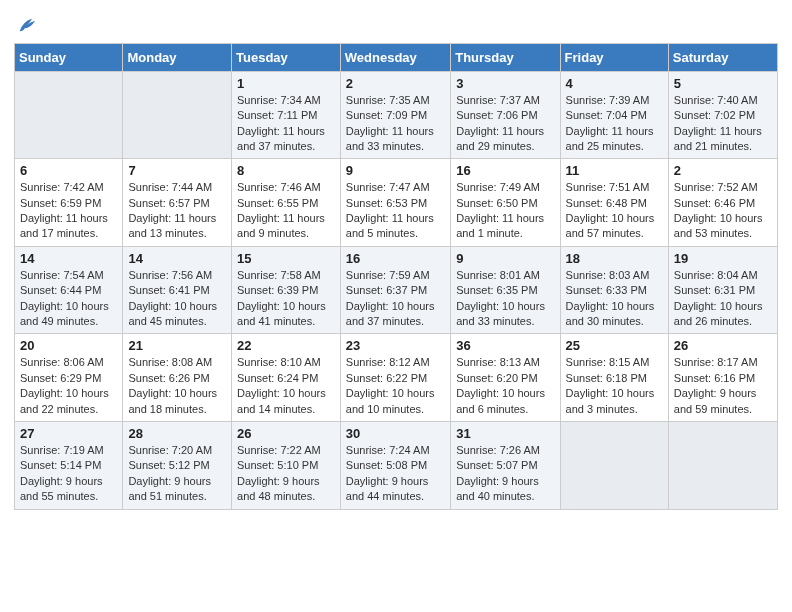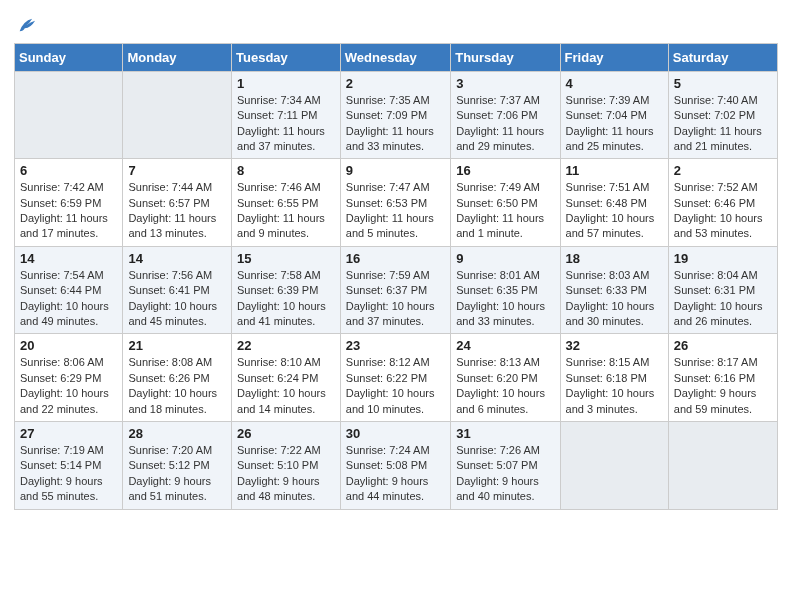--- a/index.html
+++ b/index.html
@@ -223,25 +223,25 @@
           </td>
           <td>
             <span class="day-num">22</span>
             <div class="day-info">Sunrise: 8:10 AM<br>Sunset: 6:24 PM<br>Daylight: 10 hours and 14 minutes.</div>
           </td>
           <td>
             <span class="day-num">23</span>
             <div class="day-info">Sunrise: 8:12 AM<br>Sunset: 6:22 PM<br>Daylight: 10 hours and 10 minutes.</div>
           </td>
           <td>
-            <span class="day-num">24</span>
+            <span class="day-num">36</span>
             <div class="day-info">Sunrise: 8:13 AM<br>Sunset: 6:20 PM<br>Daylight: 10 hours and 6 minutes.</div>
           </td>
           <td>
-            <span class="day-num">32</span>
+            <span class="day-num">25</span>
             <div class="day-info">Sunrise: 8:15 AM<br>Sunset: 6:18 PM<br>Daylight: 10 hours and 3 minutes.</div>
           </td>
           <td>
             <span class="day-num">26</span>
             <div class="day-info">Sunrise: 8:17 AM<br>Sunset: 6:16 PM<br>Daylight: 9 hours and 59 minutes.</div>
           </td>
         </tr>
         <tr class="row-alt">
           <td>
             <span class="day-num">27</span>

